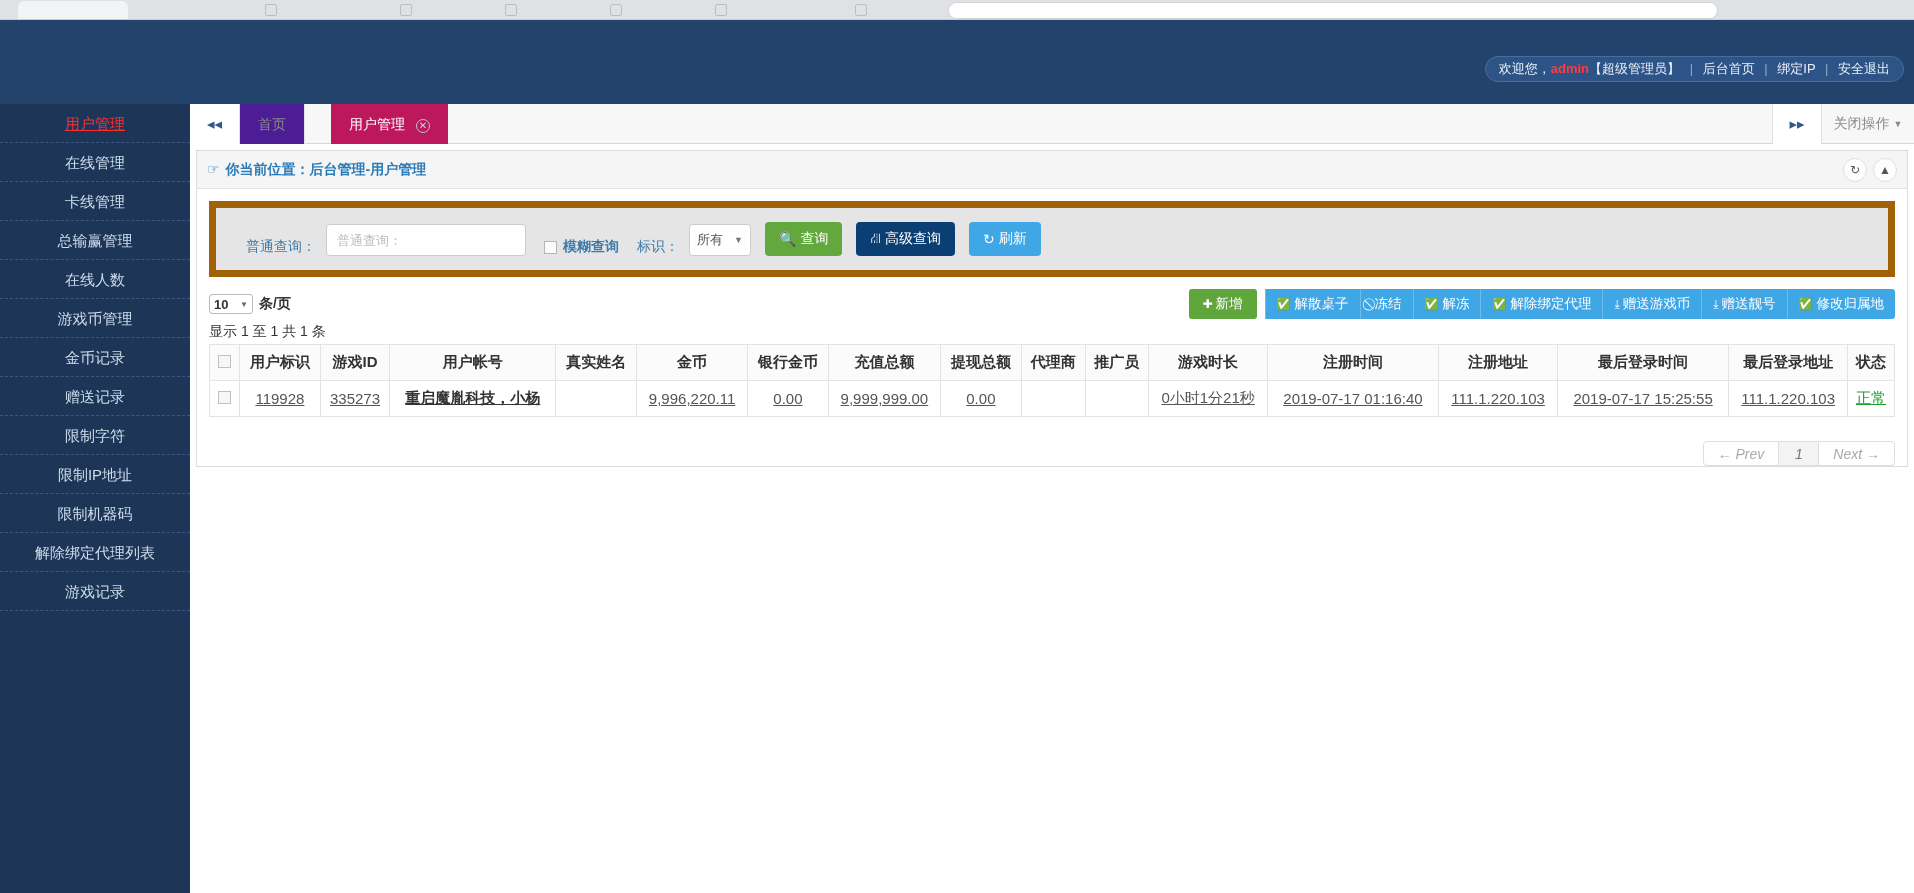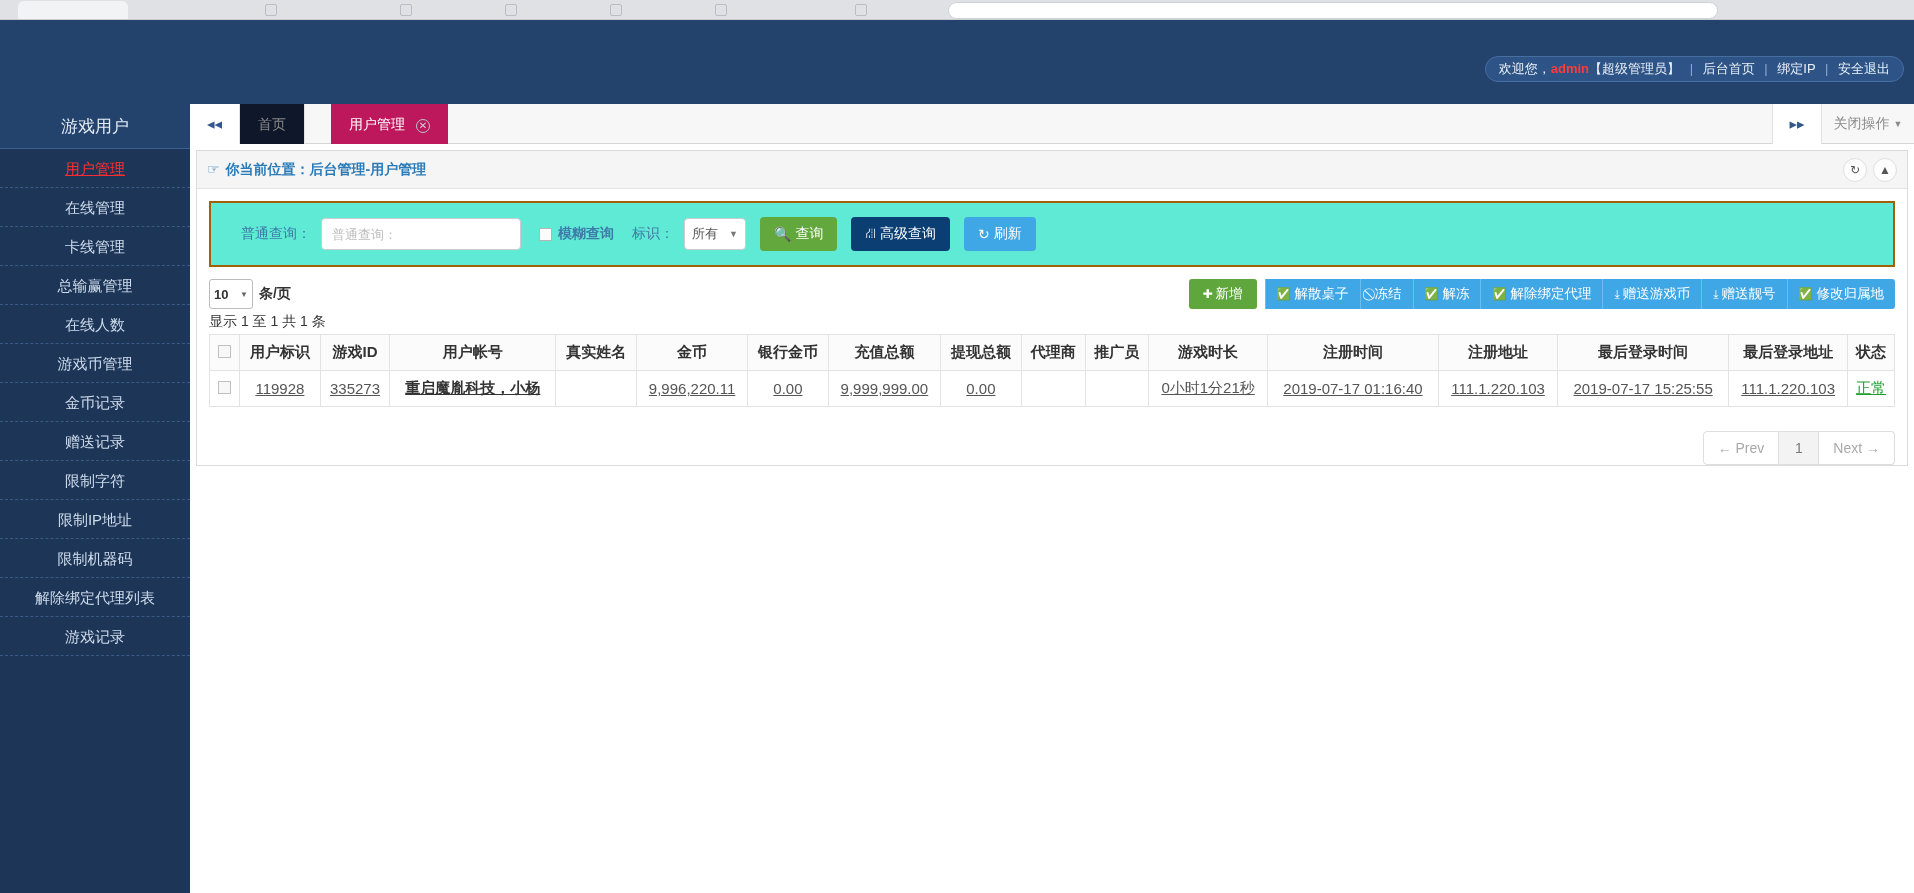--- a/index.html
+++ b/index.html
@@ -73,21 +73,21 @@
     position: absolute; top: 0; width: 50px; height: 40px;
     display: flex; align-items: center; justify-content: center;
     background: #ffffff; color: #33578a; font-size: 15px; cursor: pointer;
   }
   #tab-prev { left: 0; border-right: 1px solid #e2e2e2; }
   #tab-next { right: 92px; border-left: 1px solid #e2e2e2; border-right: 1px solid #e2e2e2; }
   .tab {
     position: absolute; top: 0; height: 40px; line-height: 40px;
     padding: 0 18px; font-size: 14px; cursor: pointer; white-space: nowrap;
   }
-  .tab.plain { left: 50px; color: #888; background: #0f172a; border-right: 1px solid #e2e2e2; }
+  .tab.plain { left: 50px; color: #888; background: #4c1d95; border-right: 1px solid #e2e2e2; }
   .tab.active { left: 141px; color: #ffffff; background: #be185d; }
   .tab .closer {
     display: inline-block; margin-left: 7px; width: 14px; height: 14px;
     border: 1px solid #bac4cd; border-radius: 50%;
     line-height: 12px; text-align: center; font-size: 10px; color: #cfd8e0;
   }
   #tab-close-ops {
     position: absolute; right: 0; top: 0; width: 92px; height: 40px;
     display: flex; align-items: center; justify-content: center;
     color: #8a8a8a; font-size: 14px; cursor: pointer;
@@ -108,22 +108,22 @@
   .headbtn {
     width: 24px; height: 24px; border-radius: 50%;
     border: 1px solid #e0e0e0; background: #fdfdfd;
     display: flex; align-items: center; justify-content: center;
     font-size: 12px; color: #555; margin-left: 6px; cursor: pointer;
   }
 
   
   #searchbar {
     margin: 12px; padding: 14px 0 14px 30px;
-    background: #5eead4; border: 2px solid #a16207;
-    display: flex; align-items: center;
+    background: #e5e5e5; border: 7px solid #a16207;
+    display: flex; align-items: flex-end;
   }
   #searchbar .lbl { color: #3d7ba8; font-size: 14px; margin-right: 10px; }
   #q-input {
     width: 200px; height: 32px; padding: 0 10px;
     border: 1px solid #ccc; border-radius: 4px;
     font-size: 13px; color: #555; font-family: inherit; background: #fff;
   }
   #q-input::placeholder { color: #bdbdbd; }
   #fuzzy-wrap { display: flex; align-items: center; margin-left: 18px; }
   #fuzzy-box {
@@ -148,21 +148,21 @@
   .sbtn.navy  { background: #0b3f73; }
   .sbtn.blue  { background: #3fa7e6; }
 
   
   #toolrow {
     display: flex; align-items: center; justify-content: space-between;
     margin: 0 12px 2px 12px;
   }
   #perpage-wrap { display: flex; align-items: center; }
   #perpage {
-    width: 44px; height: 30px; border: 1px solid #bbb; border-radius: 3px;
+    width: 44px; height: 20px; border: 1px solid #bbb; border-radius: 3px;
     background: #fff; font-size: 13px; font-weight: bold; color: #333;
     display: flex; align-items: center; justify-content: space-between; padding: 0 4px;
     cursor: pointer;
   }
   #perpage .cv { font-size: 8px; color: #666; }
   #perpage-unit { font-size: 14px; color: #333; margin-left: 6px; font-weight: bold; }
   #btnbar { display: flex; align-items: center; }
   .tbtn {
     height: 30px; padding: 0 11px; font-size: 13.5px; color: #fff;
     background: #3fa7e6; border: none; border-left: 1px solid #6cbdee;
@@ -191,24 +191,24 @@
   td.acct { font-weight: bold; color: #333; }
   td.status-ok { color: #1f9d2f; }
   .rowbox, .headbox {
     display: inline-block; width: 13px; height: 13px;
     border: 1px solid #c0c0c0; background: #f7f7f7; cursor: pointer;
   }
 
   
   #pager { display: flex; justify-content: flex-end; margin: 24px 12px 0 12px; }
   #pager .pg {
-    height: 34px; min-width: 52px; padding: 0 14px;
+    height: 25px; min-width: 52px; padding: 0 14px;
     display: flex; align-items: center; justify-content: center;
     border: 1px solid #dedede; border-left: none; background: #fff;
-    color: #a9a9a9; font-size: 14px; cursor: pointer;
+    color: #a9a9a9; font-size: 14px; cursor: pointer; font-style: italic;
   }
   #pager .pg:first-child { border-left: 1px solid #dedede; border-radius: 4px 0 0 4px; }
   #pager .pg:last-child { border-radius: 0 4px 4px 0; }
   #pager .pg.cur { background: #f3f3f3; color: #777; min-width: 40px; }
 </style>
 </head>
 <body>
 
 <div id="browser-strip">
   <div class="tabstub"></div>
@@ -227,21 +227,20 @@
     <span class="sep">|</span>
     <a href="#">后台首页</a>
     <span class="sep">|</span>
     <a href="#">绑定IP</a>
     <span class="sep">|</span>
     <a href="#">安全退出</a>
   </div>
 </div>
 
 <div id="sidebar">
-  <div id="sidebar-title">游戏用户</div>
   <div id="sidebar-items">
       <div class="side-item active">用户管理</div>
       <div class="side-item">在线管理</div>
       <div class="side-item">卡线管理</div>
       <div class="side-item">总输赢管理</div>
       <div class="side-item">在线人数</div>
       <div class="side-item">游戏币管理</div>
       <div class="side-item">金币记录</div>
       <div class="side-item">赠送记录</div>
       <div class="side-item">限制字符</div>

